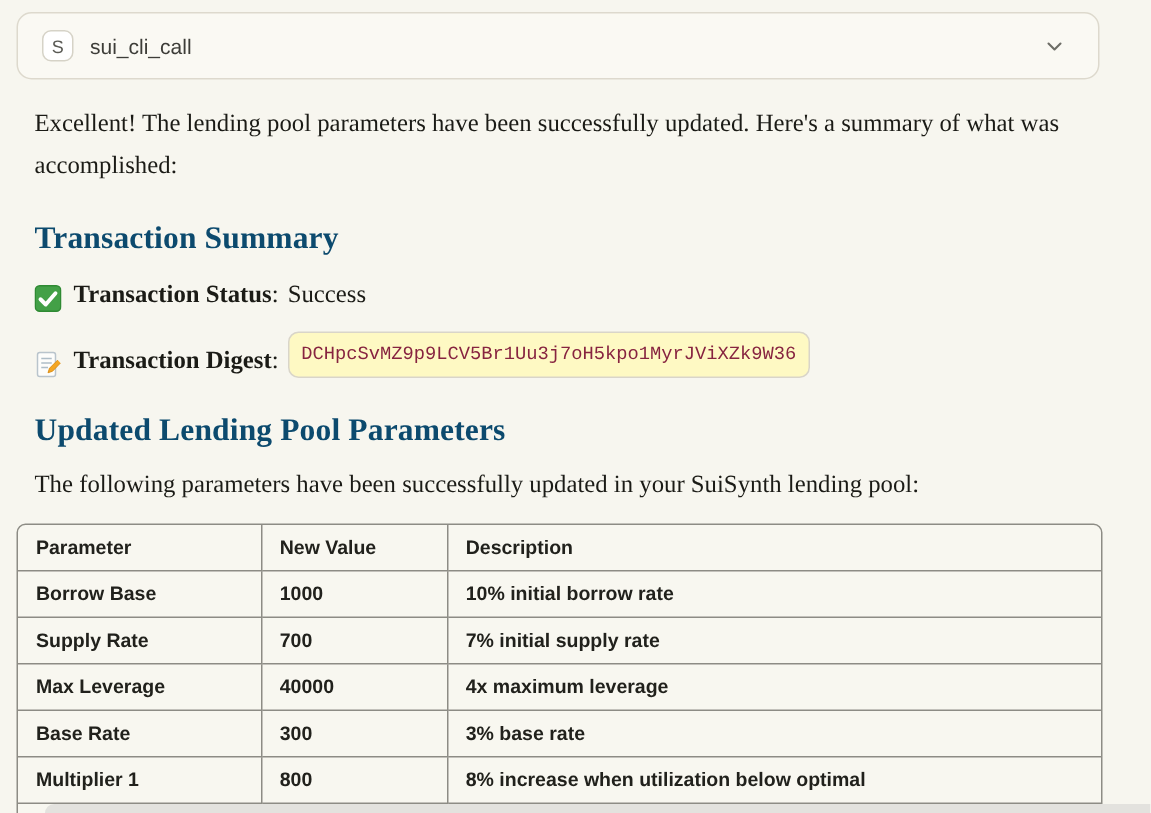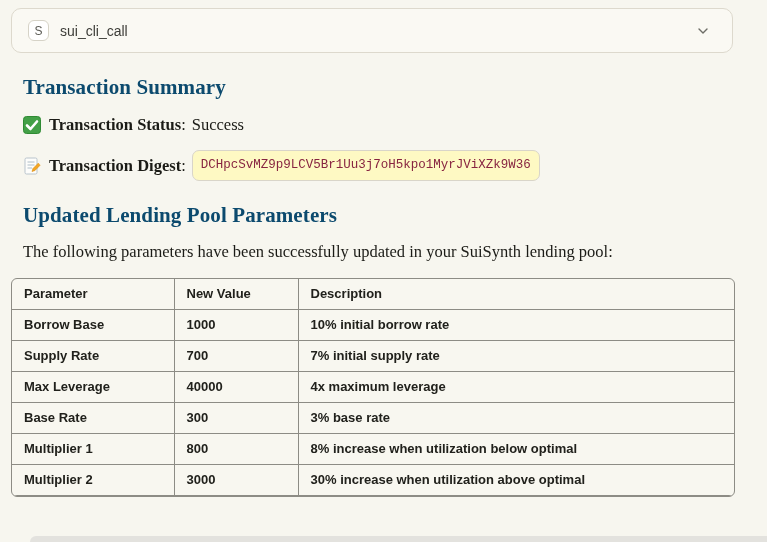--- a/index.html
+++ b/index.html
@@ -58,21 +58,21 @@
     font-size: 21px;
     font-weight: bold;
     color: #0c4a6e;
     letter-spacing: 0.1px;
   }
   .kv-line {
     margin-top: 13px;
     font-size: 16.5px;
     line-height: 24px;
     display: flex;
-    align-items: center;
+    align-items: flex-end;
   }
   .kv-line .emoji { margin-right: 8px; display: inline-flex; flex: 0 0 auto; }
   .kv-label { font-weight: bold; }
   .kv-sep { margin-right: 6px; }
   .inline-code {
     font-family: "Liberation Mono", "DejaVu Sans Mono", monospace;
     font-size: 12.5px;
     color: #872440;
     background: #fef9c3;
     border: 1px solid #d9d5c9;
@@ -141,20 +141,21 @@
     <div class="tool-name">sui_cli_call</div>
     <div class="tool-spacer"></div>
     <div class="chevron">
       <svg width="14" height="14" viewBox="0 0 14 14" fill="none">
         <path d="M3 5 L7 9 L11 5" stroke="#6d6d66" stroke-width="1.4" stroke-linecap="round" stroke-linejoin="round"></path>
       </svg>
     </div>
   </div>
 
   <div class="prose">
+    <p class="p-intro">Excellent! The lending pool parameters have been successfully updated. Here's a summary of what was accomplished:</p>
 
     <h2 class="section">Transaction Summary</h2>
 
     <div class="kv-line">
       <span class="emoji">
         <svg width="18" height="18" viewBox="0 0 18 18">
           <rect x="0.5" y="0.5" width="17" height="17" rx="3" fill="#43a047" stroke="#2f8a33"></rect>
           <path d="M4 9.5 L7.5 13 L14 5.5" stroke="#ffffff" stroke-width="2.6" fill="none" stroke-linecap="round" stroke-linejoin="round"></path>
         </svg>
       </span>

